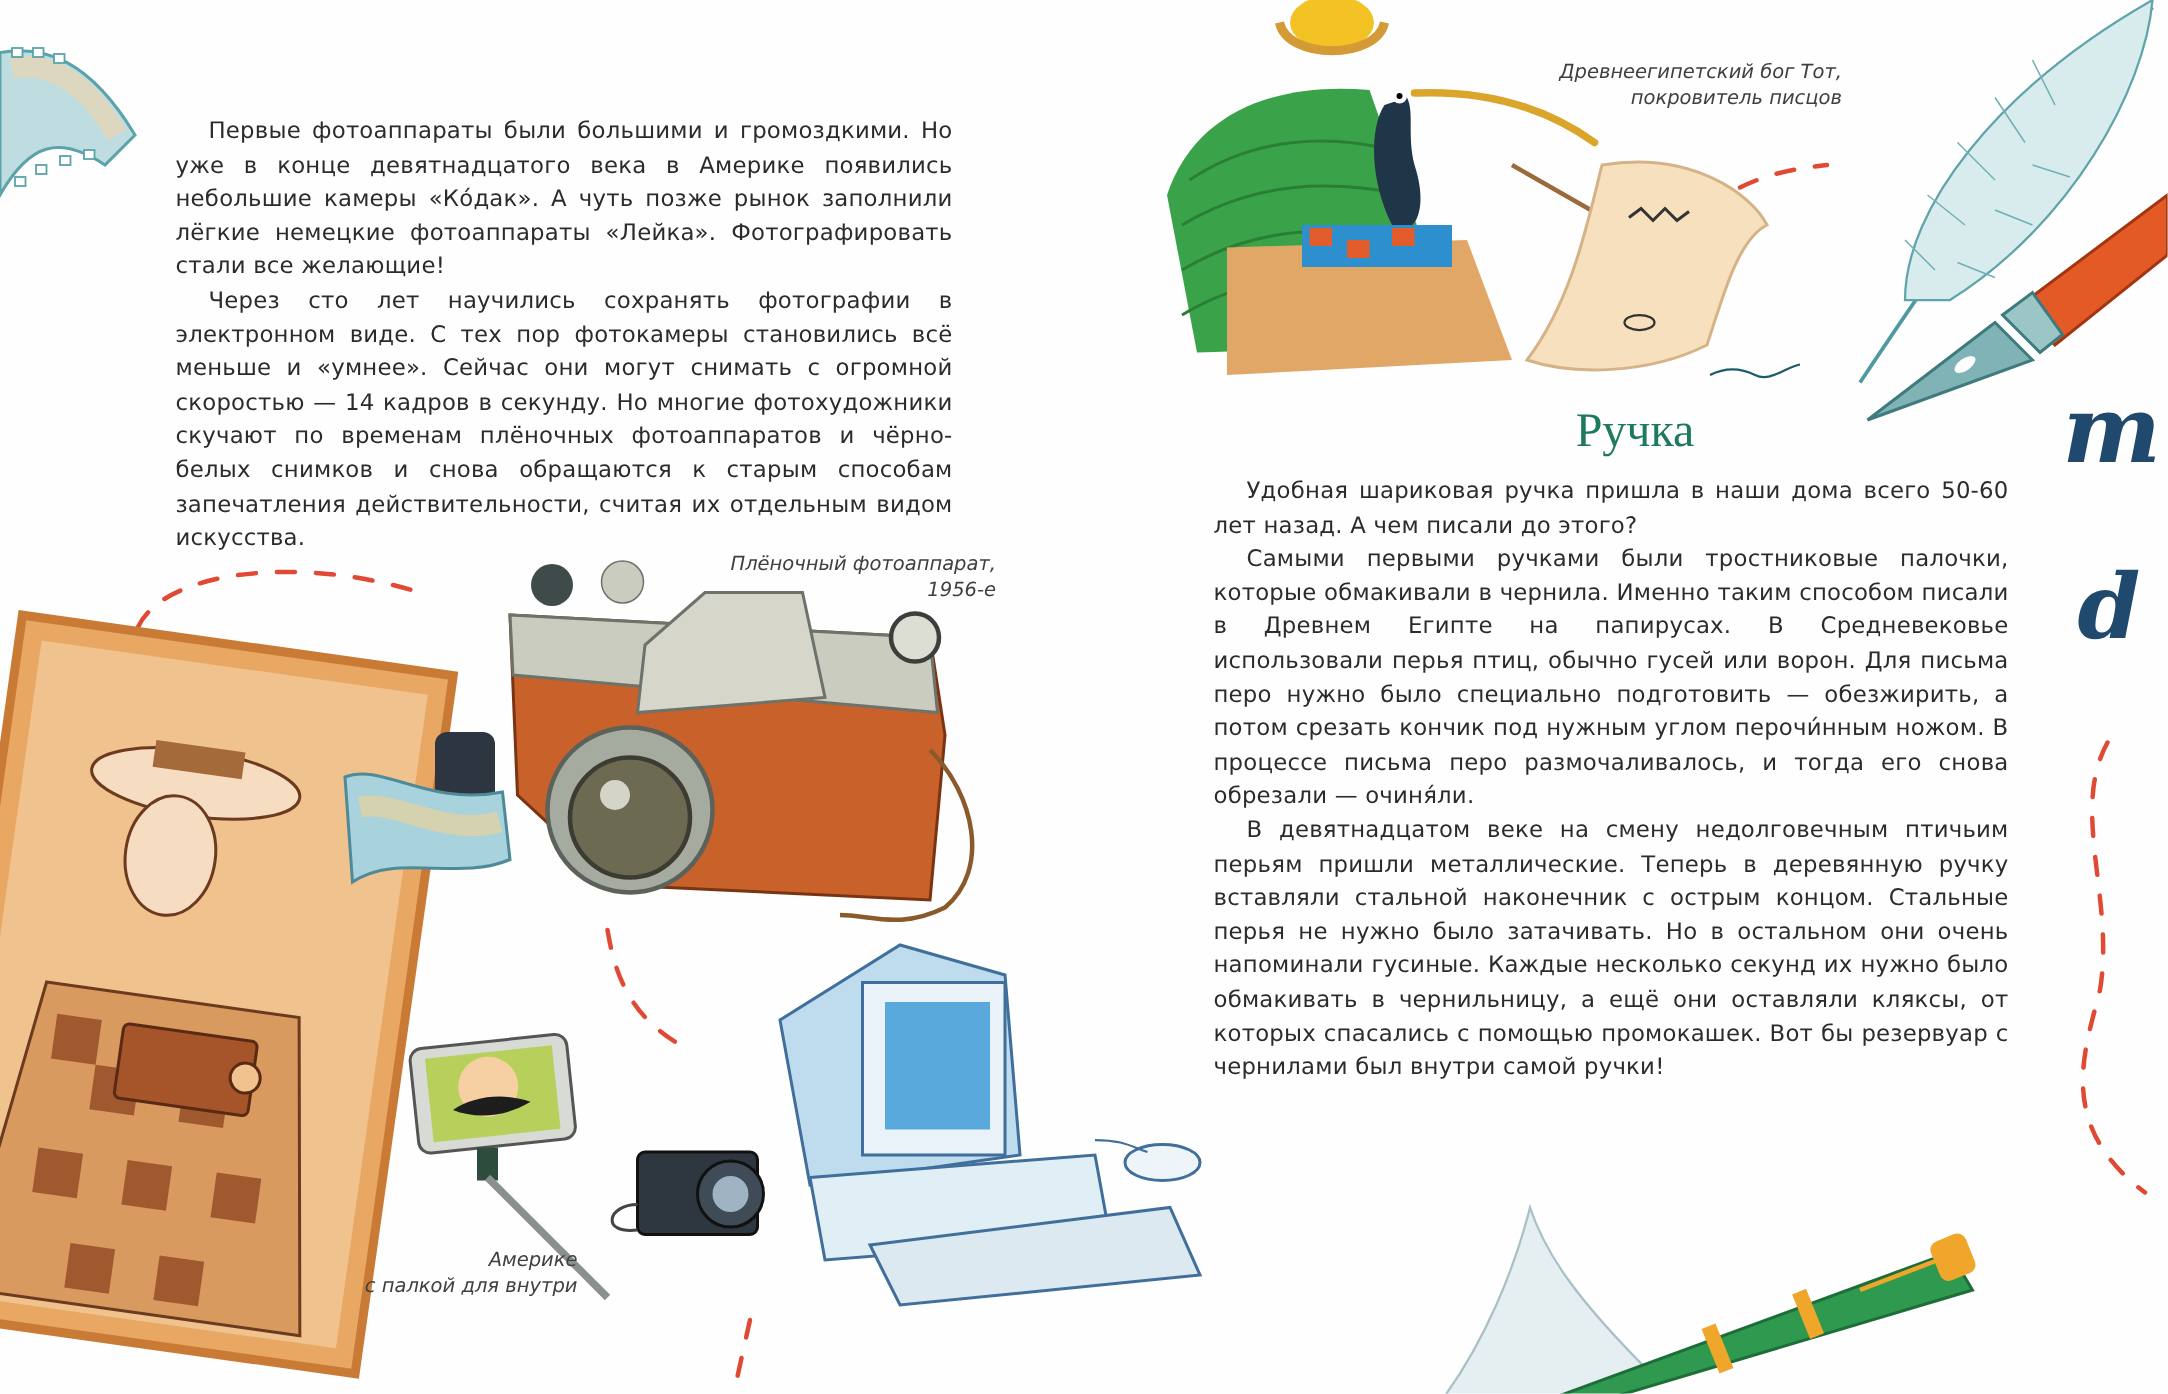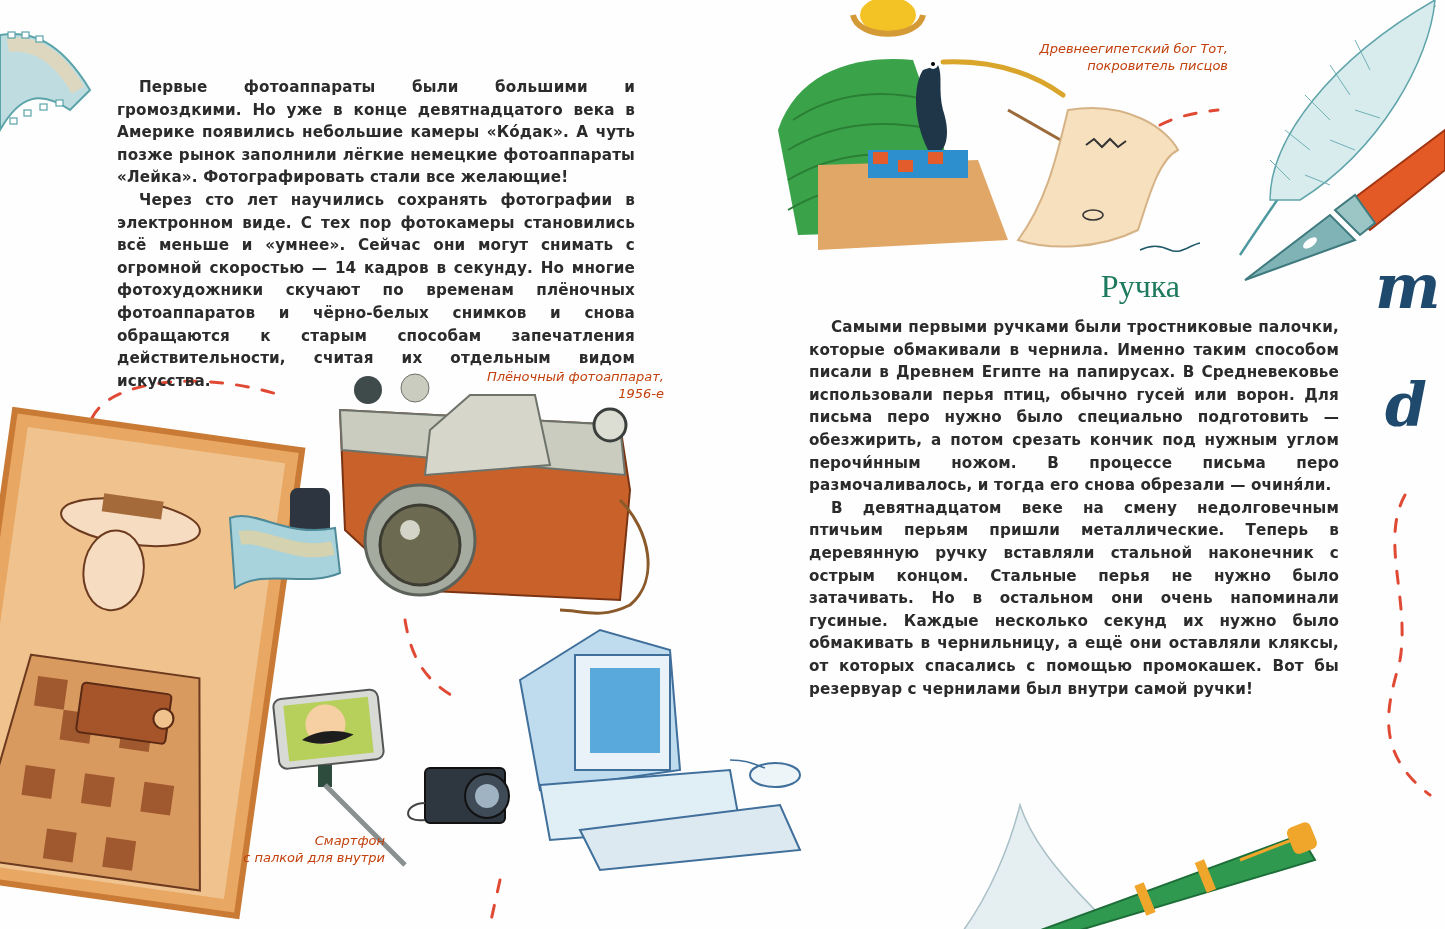--- a/index.html
+++ b/index.html
@@ -7,31 +7,30 @@
       width: 1445px; height: 929px; position: relative; overflow: hidden;
       background: #fefefe;
       font-family: "DejaVu Sans", sans-serif;
       color: #2a2a2a;
     }
     .abs { position: absolute; }
     .para {
       font-size: 15.2px; line-height: 22.6px; text-align: justify;
       text-indent: 22px; margin: 0; letter-spacing: 0.15px;
       color: #2b2b2b;
-      font-weight: bold;
     }
     .col-left { left: 117px; top: 76px; width: 518px; }
     .col-right { left: 809px; top: 316px; width: 530px; }
     .caption {
       font-family: "DejaVu Sans", sans-serif; font-style: italic;
-      font-size: 13px; line-height: 17px; color: #c2410c; text-align: right;
+      font-size: 13px; line-height: 17px; color: #404040; text-align: right;
     }
     .heading {
       font-family: "Liberation Serif", serif; font-size: 32px;
-      color: #1e7a5e; text-align: right;
+      color: #1e7a5e; text-align: center;
     }
     svg { position: absolute; overflow: visible; }
   </style>
 </head>
 <body>
 
 <svg width="1445" height="929" style="left:0;top:0">
   <g fill="none" stroke="#e04a35" stroke-width="3" stroke-dasharray="12 14" stroke-linecap="round">
     <path d="M92 418 C 110 380, 200 370, 280 395"></path>
     <path d="M405 620 C 410 650, 420 680, 460 700"></path>
@@ -113,21 +112,21 @@
     <rect x="5" y="15" width="105" height="70" rx="8" fill="#d8dad6" stroke="#555" stroke-width="2"></rect>
     <rect x="15" y="22" width="85" height="56" fill="#b7cf5b"></rect>
     <circle cx="55" cy="45" r="20" fill="#f6cfa3"></circle>
     <path d="M30 58 C 45 50, 65 50, 82 58 C 65 66, 45 66, 30 58 Z" fill="#1d1d1d"></path>
   </g>
   <rect x="48" y="85" width="14" height="22" fill="#2e4c3e"></rect>
   <line x1="55" y1="105" x2="135" y2="185" stroke="#8a9090" stroke-width="5"></line>
 </svg>
 
 <div class="abs caption" style="left:230px;top:832px;width:155px;">
-  <div>Смартфон</div>
+  <div>Америке</div>
   <div>с палкой для внутри</div>
 </div>
 
 <svg width="330" height="260" style="left:480px;top:610px">
   <path d="M40 70 L 120 20 L 190 40 L 200 160 L 60 180 Z" fill="#bfdcef" stroke="#3f6f9a" stroke-width="2"></path>
   <rect x="95" y="45" width="95" height="115" fill="#e8f2f8" stroke="#3f6f9a" stroke-width="2"></rect>
   <rect x="110" y="58" width="70" height="85" fill="#5aa9dc"></rect>
   <path d="M60 175 L 250 160 L 260 215 L 70 230 Z" fill="#e0eef6" stroke="#3f6f9a" stroke-width="2"></path>
   <path d="M100 220 L 300 195 L 320 240 L 120 260 Z" fill="#dde9f1" stroke="#3f6f9a" stroke-width="2"></path>
   <ellipse cx="295" cy="165" rx="25" ry="12" fill="#eef5f9" stroke="#3f6f9a" stroke-width="2"></ellipse>
@@ -193,20 +192,21 @@
   <path d="M15 165 L 100 100 L 125 125 Z" fill="#7fb3b6" stroke="#3f7a7e" stroke-width="2"></path>
   <ellipse cx="80" cy="128" rx="8" ry="4" fill="#fff" transform="rotate(-35 80 128)"></ellipse>
 </svg>
 <svg width="80" height="20" style="left:1140px;top:240px">
   <path d="M0 10 C 10 5, 20 5, 30 10 C 40 15, 50 5, 60 3" stroke="#1f5a6a" stroke-width="1.5" fill="none"></path>
 </svg>
 
 <div class="abs heading" style="left:1000px;top:268px;width:180px;">Ручка</div>
 
 <div class="abs col-right">
+  <p class="para">Удобная шариковая ручка пришла в наши дома всего 50-60 лет назад. А чем писали до этого?</p>
   <p class="para">Самыми первыми ручками были тростниковые палочки, которые обмакивали в чернила. Именно таким способом писали в Древнем Египте на папирусах. В Средневековье использовали перья птиц, обычно гусей или ворон. Для письма перо нужно было специально подготовить — обезжирить, а потом срезать кончик под нужным углом перочи́нным ножом. В процессе письма перо размочаливалось, и тогда его снова обрезали — очиня́ли.</p>
   <p class="para">В девятнадцатом веке на смену недолговечным птичьим перьям пришли металлические. Теперь в деревянную ручку вставляли стальной наконечник с острым концом. Стальные перья не нужно было затачивать. Но в остальном они очень напоминали гусиные. Каждые несколько секунд их нужно было обмакивать в чернильницу, а ещё они оставляли кляксы, от которых спасались с помощью промокашек. Вот бы резервуар с чернилами был внутри самой ручки!</p>
 </div>
 
 <div class="abs" style="left:1375px;top:250px;font-family:'DejaVu Serif',serif;font-weight:bold;font-style:italic;font-size:62px;color:#1f4a6e;">m</div>
 <div class="abs" style="left:1385px;top:370px;font-family:'DejaVu Serif',serif;font-weight:bold;font-style:italic;font-size:60px;color:#1f4a6e;">d</div>
 
 <svg width="200" height="130" style="left:960px;top:805px">
   <path d="M60 0 C 70 30, 90 60, 140 110 L 60 130 L 0 130 C 30 90, 50 40, 60 0 Z" fill="#e5eef1" stroke="#a9c0c7" stroke-width="1.5"></path>
 </svg>

